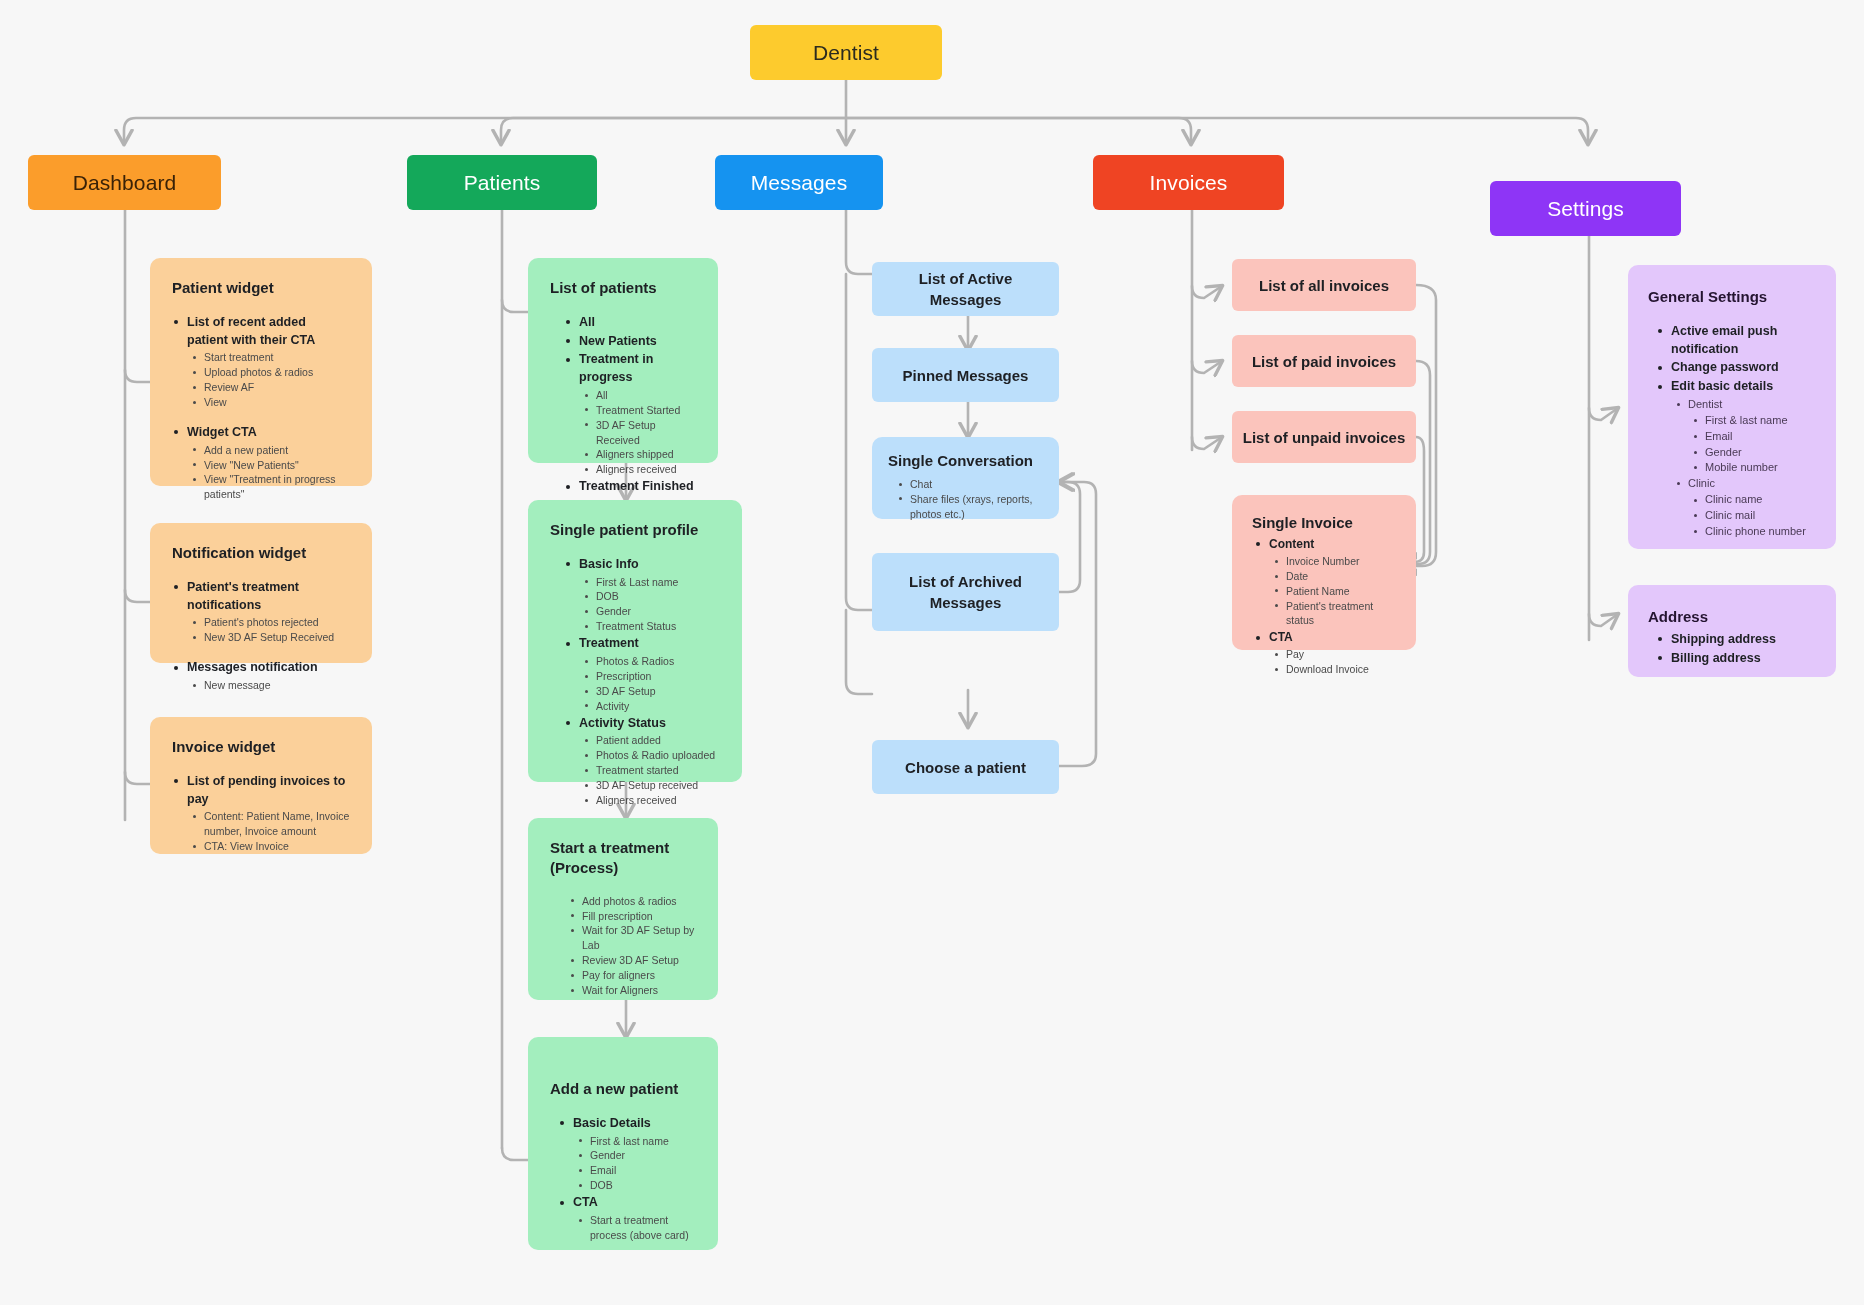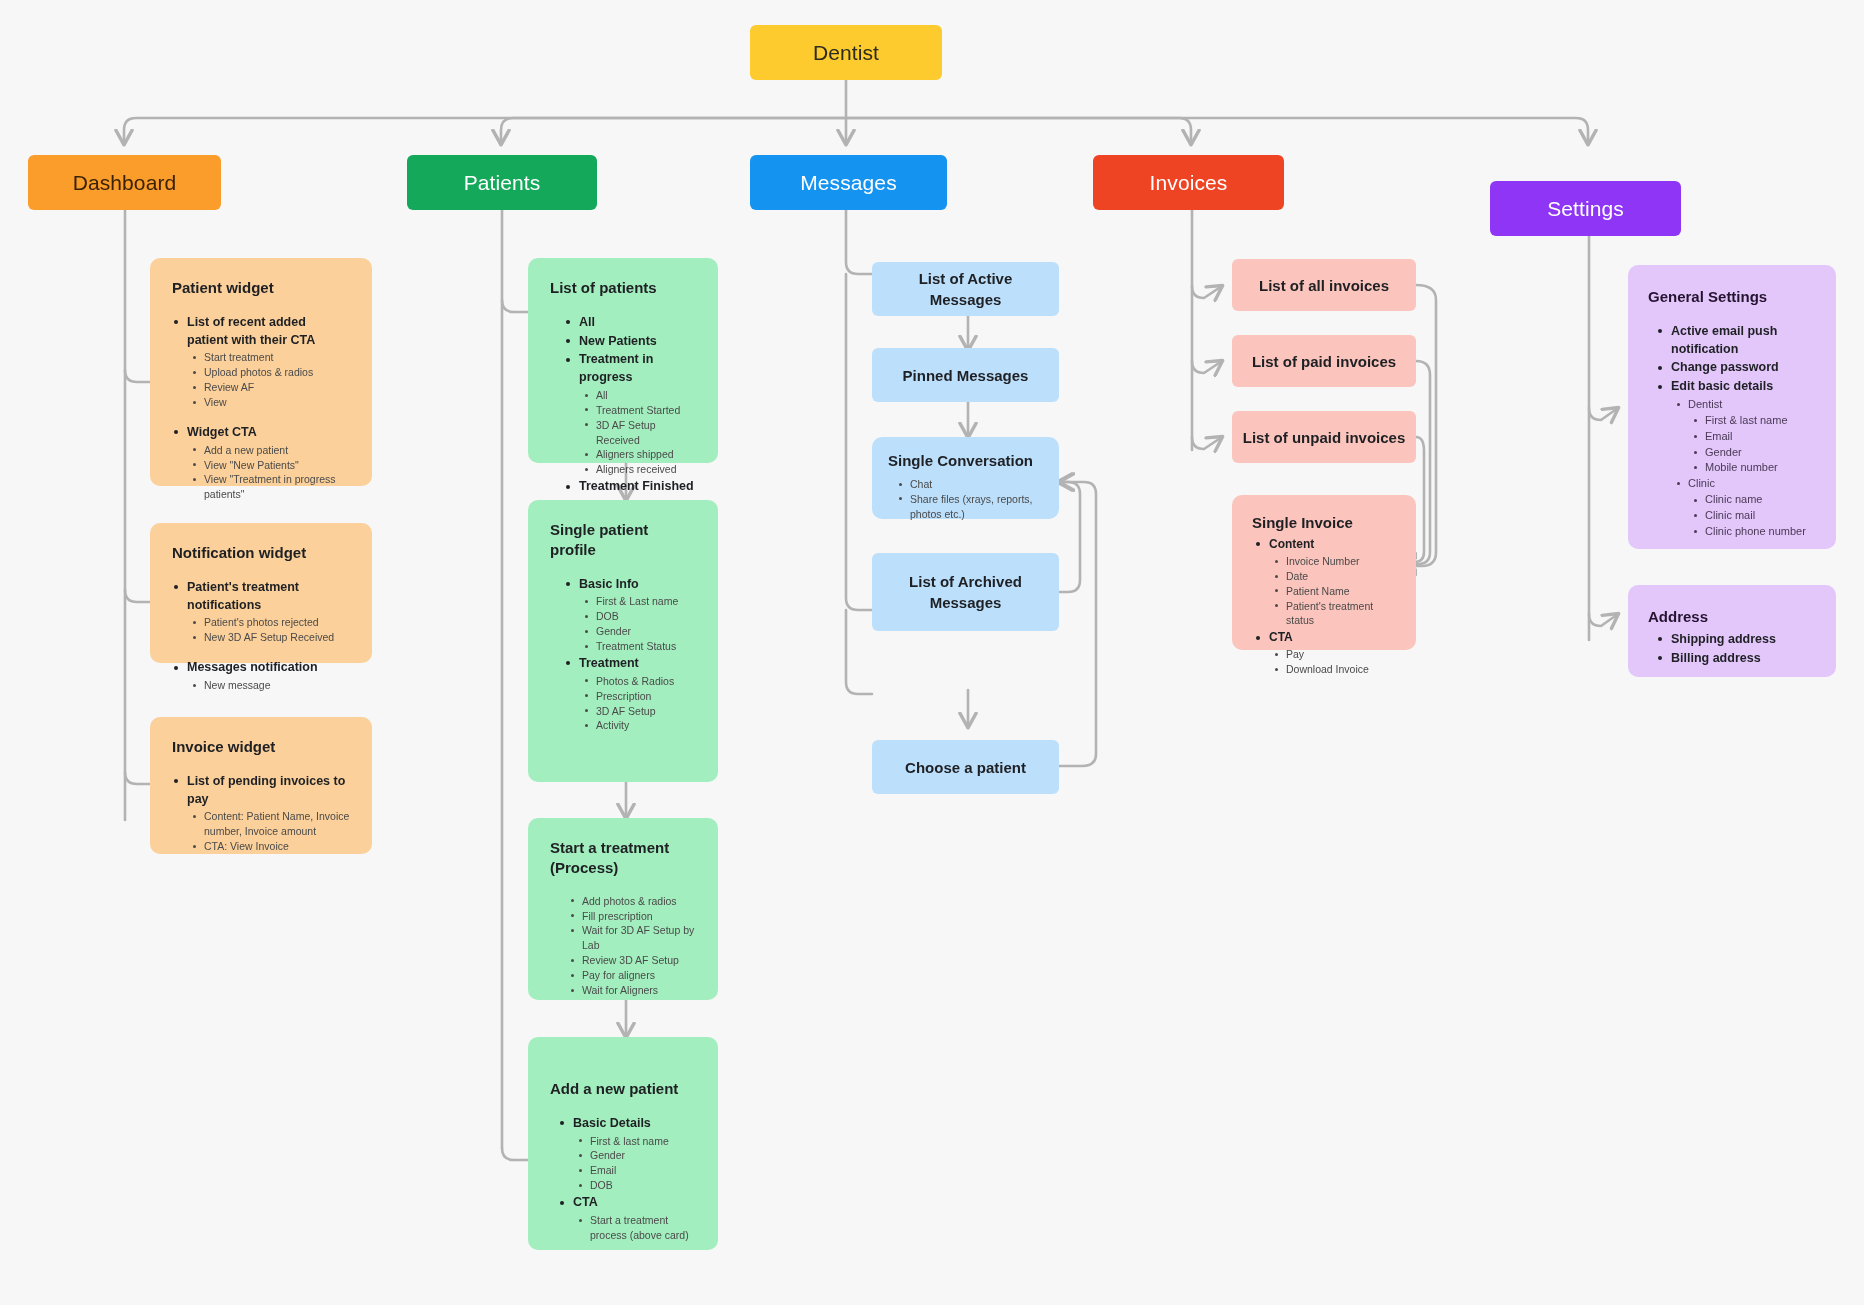--- a/index.html
+++ b/index.html
@@ -189,21 +189,21 @@
   <div class="node pill root" style="left:750px; top:25px; width:192px; height:55px;">
     <span>Dentist</span>
   </div>
 
   <div class="node pill nav-dashboard" style="left:28px; top:155px; width:193px; height:55px;">
     <span>Dashboard</span>
   </div>
   <div class="node pill nav-patients" style="left:407px; top:155px; width:190px; height:55px;">
     <span>Patients</span>
   </div>
-  <div class="node pill nav-messages" style="left:750px; top:155px; width:197px; height:55px;">
+  <div class="node pill nav-messages" style="left:715px; top:155px; width:168px; height:55px;">
     <span>Messages</span>
   </div>
   <div class="node pill nav-invoices" style="left:1093px; top:155px; width:191px; height:55px;">
     <span>Invoices</span>
   </div>
   <div class="node pill nav-settings" style="left:1490px; top:155px; width:191px; height:55px;">
     <span>Settings</span>
   </div>
 
   <div class="node card orange" style="left:150px; top:258px; width:222px; height:228px;">
@@ -279,39 +279,49 @@
           <li class="b2">Treatment Started</li>
           <li class="b2">3D AF Setup Received</li>
           <li class="b2">Aligners shipped</li>
           <li class="b2">Aligners received</li>
         </ul>
       </li>
       <li class="b1">Treatment Finished</li>
     </ul>
   </div>
 
-  <div class="node card green" style="left:528px; top:500px; width:190px; height:282px;">
+  <div class="node card green" style="left:528px; top:500px; width:214px; height:282px;">
     <div class="card-title">Single patient profile</div>
     <ul class="lvl1" style="margin-left:14px;">
       <li class="b1">
         <span>Basic Info</span>
         <ul class="lvl2">
           <li class="b2">First &amp; Last name</li>
           <li class="b2">DOB</li>
           <li class="b2">Gender</li>
           <li class="b2">Treatment Status</li>
         </ul>
       </li>
       <li class="b1">
         <span>Treatment</span>
         <ul class="lvl2">
           <li class="b2">Photos &amp; Radios</li>
           <li class="b2">Prescription</li>
           <li class="b2">3D AF Setup</li>
           <li class="b2">Activity</li>
+        </ul>
+      </li>
+      <li class="b1">
+        <span>Activity Status</span>
+        <ul class="lvl2">
+          <li class="b2">Patient added</li>
+          <li class="b2">Photos &amp; Radio uploaded</li>
+          <li class="b2">Treatment started</li>
+          <li class="b2">3D AF Setup received</li>
+          <li class="b2">Aligners received</li>
         </ul>
       </li>
     </ul>
   </div>
 
   <div class="node card green" style="left:528px; top:818px; width:190px; height:182px;">
     <div class="card-title" style="max-width:150px;">Start a treatment (Process)</div>
     <ul class="lvl2" style="margin-left:18px;">
       <li class="b2">Add photos &amp; radios</li>
       <li class="b2">Fill prescription</li>

